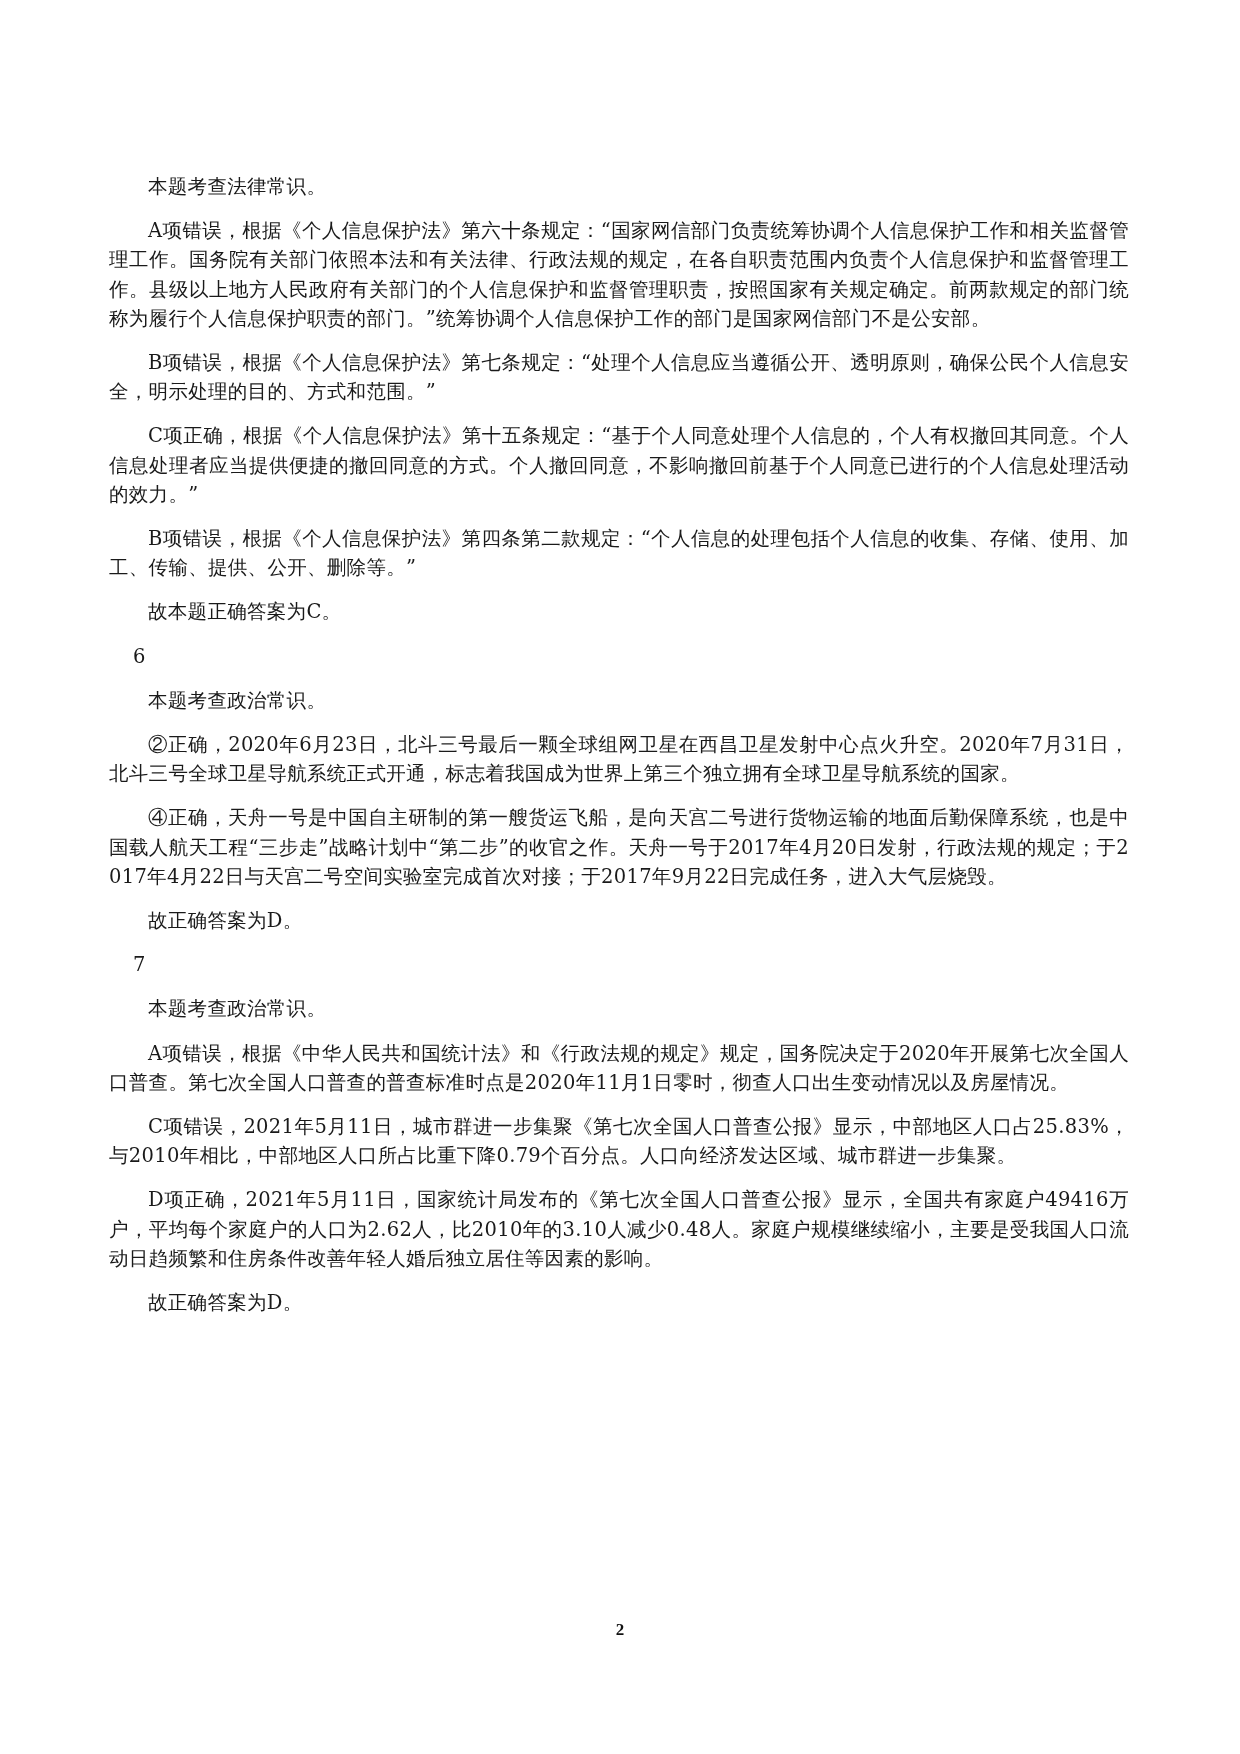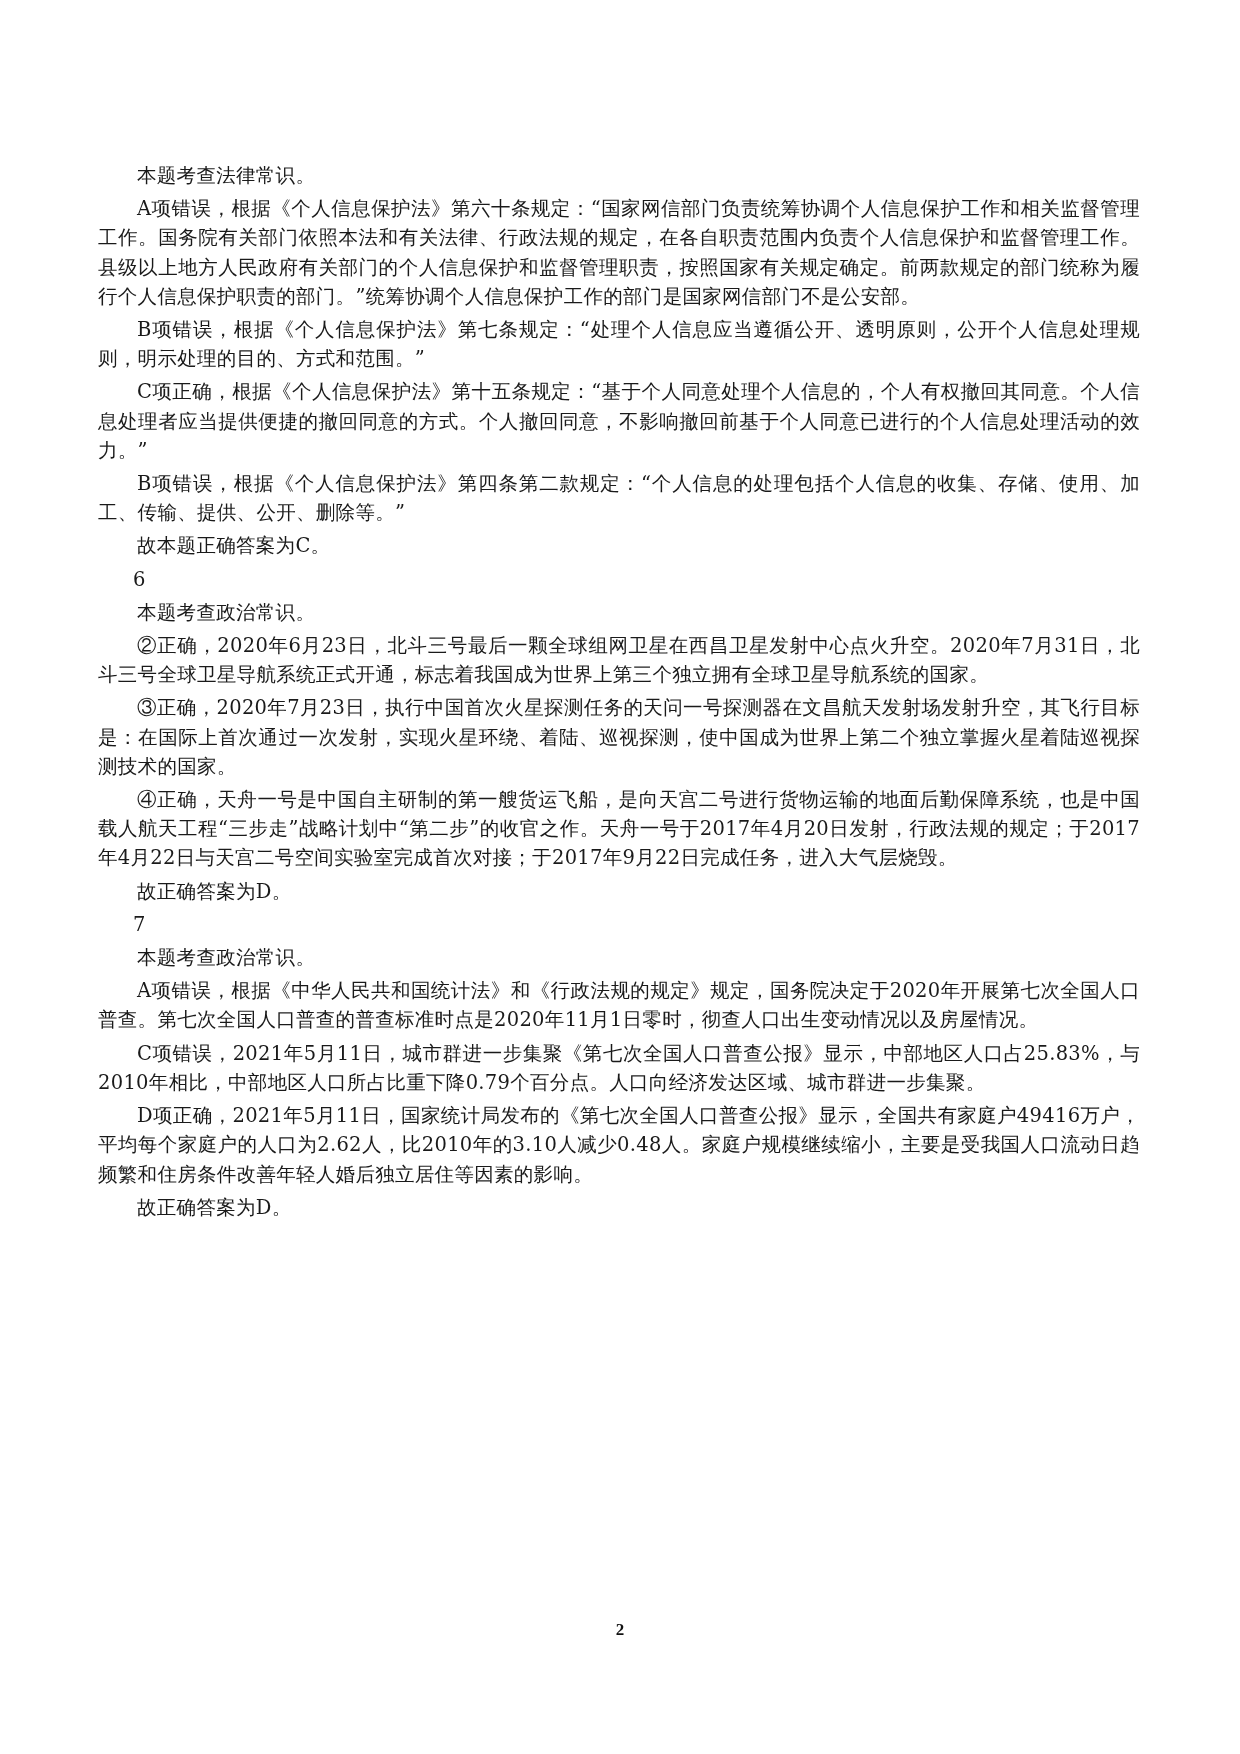--- a/index.html
+++ b/index.html
@@ -3,41 +3,40 @@
 <meta charset="utf-8">
 <style>
   html, body { margin: 0; padding: 0; background: #ffffff; }
   body { width: 1240px; height: 1754px; position: relative; overflow: hidden; }
   .page {
     position: absolute; left: 94px; top: 157px; width: 1050px;
     font-family: "DejaVu Serif", "Liberation Serif", serif;
     color: #1a1a1a; font-size: 19.5px; line-height: 29.2px;
     letter-spacing: 0.3px;
   }
-  .p { margin: 4px; text-align: justify; text-indent: 2em; word-break: break-all; }
+  .p { margin: 15px; text-align: justify; text-indent: 2em; word-break: break-all; }
   .num { margin: 0; text-indent: 2em; }
   .pagenum {
     position: absolute; left: 0; width: 1240px; top: 1620px; text-align: center;
     font-family: "Liberation Serif", "DejaVu Serif", serif; font-weight: bold; font-size: 17px; color: #111;
   }
 </style>
 </head>
 <body>
 
 <div class="page">
   <p class="p">本题考查法律常识。</p>
   <p class="p">A项错误，根据《个人信息保护法》第六十条规定：“国家网信部门负责统筹协调个人信息保护工作和相关监督管理工作。国务院有关部门依照本法和有关法律、行政法规的规定，在各自职责范围内负责个人信息保护和监督管理工作。县级以上地方人民政府有关部门的个人信息保护和监督管理职责，按照国家有关规定确定。前两款规定的部门统称为履行个人信息保护职责的部门。”统筹协调个人信息保护工作的部门是国家网信部门不是公安部。</p>
-  <p class="p">B项错误，根据《个人信息保护法》第七条规定：“处理个人信息应当遵循公开、透明原则，公开个人信息处理规则，明示处理的目的、方式和范围。”</p>
+  <p class="p">B项错误，根据《个人信息保护法》第七条规定：“处理个人信息应当遵循公开、透明原则，确保公民个人信息安全，明示处理的目的、方式和范围。”</p>
   <p class="p">C项正确，根据《个人信息保护法》第十五条规定：“基于个人同意处理个人信息的，个人有权撤回其同意。个人信息处理者应当提供便捷的撤回同意的方式。个人撤回同意，不影响撤回前基于个人同意已进行的个人信息处理活动的效力。”</p>
   <p class="p">B项错误，根据《个人信息保护法》第四条第二款规定：“个人信息的处理包括个人信息的收集、存储、使用、加工、传输、提供、公开、删除等。”</p>
   <p class="p">故本题正确答案为C。</p>
   <p class="num">6</p>
   <p class="p">本题考查政治常识。</p>
   <p class="p">②正确，2020年6月23日，北斗三号最后一颗全球组网卫星在西昌卫星发射中心点火升空。2020年7月31日，北斗三号全球卫星导航系统正式开通，标志着我国成为世界上第三个独立拥有全球卫星导航系统的国家。</p>
-  <p class="p">③正确，2020年7月23日，执行中国首次火星探测任务的天问一号探测器在文昌航天发射场发射升空，其飞行目标是：在国际上首次通过一次发射，实现火星环绕、着陆、巡视探测，使中国成为世界上第二个独立掌握火星着陆巡视探测技术的国家。</p>
   <p class="p">④正确，天舟一号是中国自主研制的第一艘货运飞船，是向天宫二号进行货物运输的地面后勤保障系统，也是中国载人航天工程“三步走”战略计划中“第二步”的收官之作。天舟一号于2017年4月20日发射，行政法规的规定；于2017年4月22日与天宫二号空间实验室完成首次对接；于2017年9月22日完成任务，进入大气层烧毁。</p>
   <p class="p">故正确答案为D。</p>
   <p class="num">7</p>
   <p class="p">本题考查政治常识。</p>
   <p class="p">A项错误，根据《中华人民共和国统计法》和《行政法规的规定》规定，国务院决定于2020年开展第七次全国人口普查。第七次全国人口普查的普查标准时点是2020年11月1日零时，彻查人口出生变动情况以及房屋情况。</p>
   <p class="p">C项错误，2021年5月11日，城市群进一步集聚《第七次全国人口普查公报》显示，中部地区人口占25.83%，与2010年相比，中部地区人口所占比重下降0.79个百分点。人口向经济发达区域、城市群进一步集聚。</p>
   <p class="p">D项正确，2021年5月11日，国家统计局发布的《第七次全国人口普查公报》显示，全国共有家庭户49416万户，平均每个家庭户的人口为2.62人，比2010年的3.10人减少0.48人。家庭户规模继续缩小，主要是受我国人口流动日趋频繁和住房条件改善年轻人婚后独立居住等因素的影响。</p>
   <p class="p">故正确答案为D。</p>
 </div>
 

